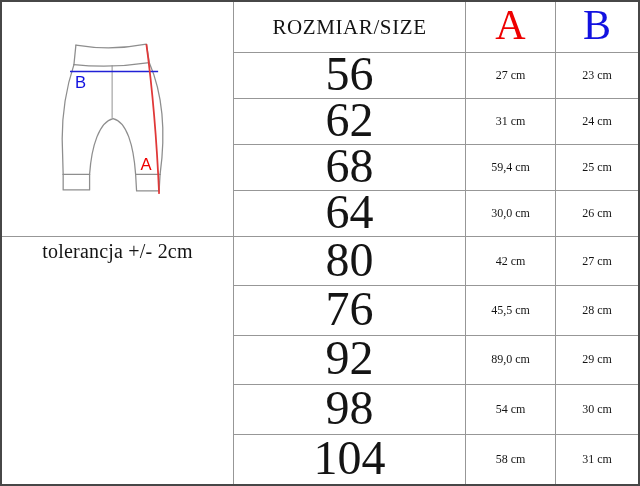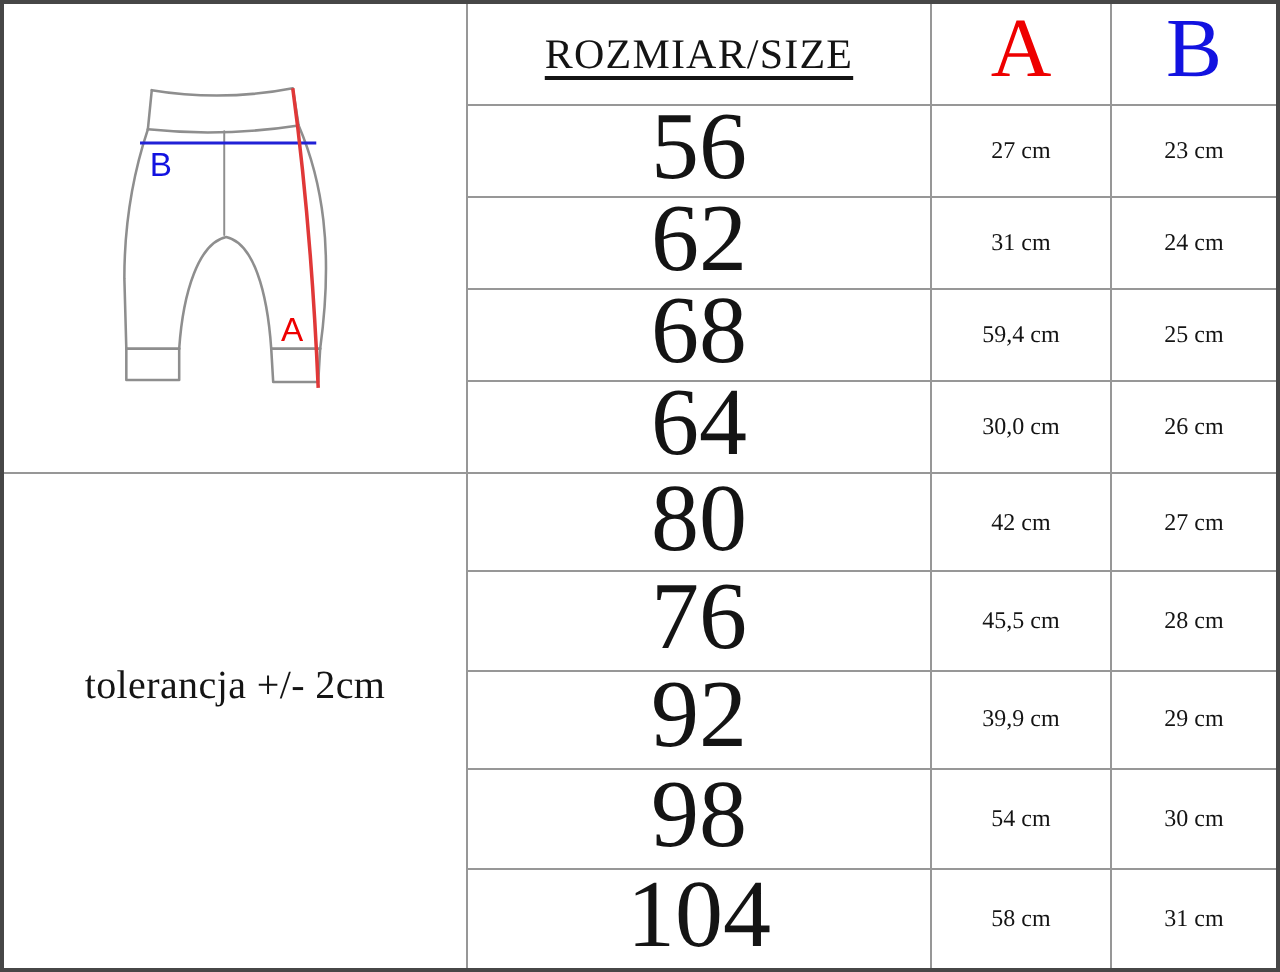--- a/index.html
+++ b/index.html
@@ -38,30 +38,29 @@
   .diagram-cell{
     grid-column:1;grid-row:1/6;
     position:relative;
     border-right:1px solid var(--grid-line);
     border-bottom:1px solid var(--grid-line);
   }
   .diagram-cell svg{position:absolute;inset:0;width:100%;height:100%;}
   .tolerance-cell{
     grid-column:1;grid-row:6/11;
     border-right:1px solid var(--grid-line);
-    display:flex;flex-direction:column;align-items:center;justify-content:center;
+    display:flex;flex-direction:column;align-items:center;
     padding-bottom:34px;
     font-size:20px;line-height:1.45;
     letter-spacing:0.2px;
     gap:31px;
   }
   
   .hdr-size{
     font-size:21px;letter-spacing:0.6px;
-    text-decoration:underline;
     text-underline-offset:4px;
   }
   .hdr-ab{font-size:42px;line-height:1;padding-bottom:4px;}
   .hdr-a{color:var(--red);}
   .hdr-b{color:var(--blue);}
   
   .size-cell{font-size:48px;line-height:1;padding-bottom:3px;}
   .meas-cell{font-size:12px;}
   
   .lbl{font-family:"Liberation Sans", sans-serif;font-size:17px;}
@@ -127,21 +126,21 @@
       <div class="cell meas-cell">42 cm</div>
       <div class="cell meas-cell last-col">27 cm</div>
     </div>
     <div class="row">
       <div class="cell size-cell">76</div>
       <div class="cell meas-cell">45,5 cm</div>
       <div class="cell meas-cell last-col">28 cm</div>
     </div>
     <div class="row">
       <div class="cell size-cell">92</div>
-      <div class="cell meas-cell">39,9 cm</div>
+      <div class="cell meas-cell">89,0 cm</div>
       <div class="cell meas-cell last-col">29 cm</div>
     </div>
     <div class="row">
       <div class="cell size-cell">98</div>
       <div class="cell meas-cell">54 cm</div>
       <div class="cell meas-cell last-col">30 cm</div>
     </div>
     <div class="row">
       <div class="cell size-cell last-row">104</div>
       <div class="cell meas-cell last-row">58 cm</div>

